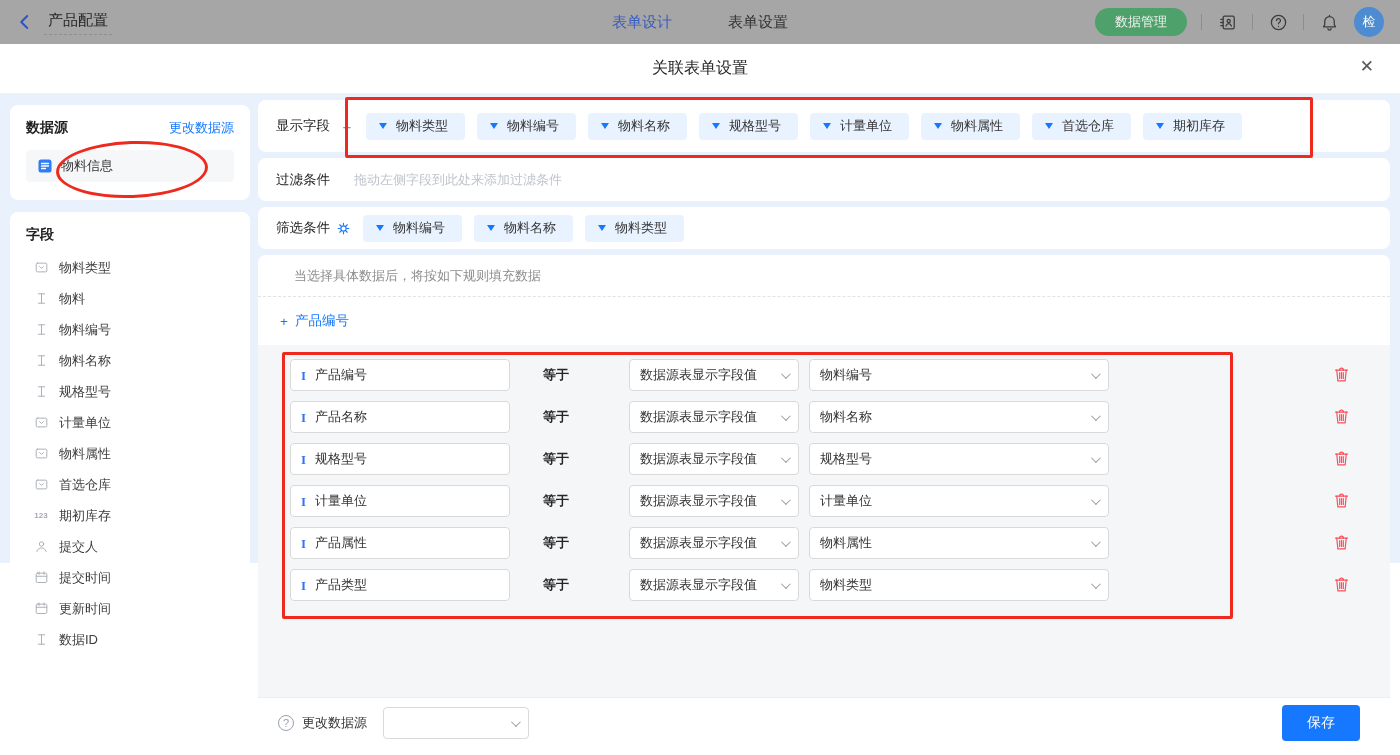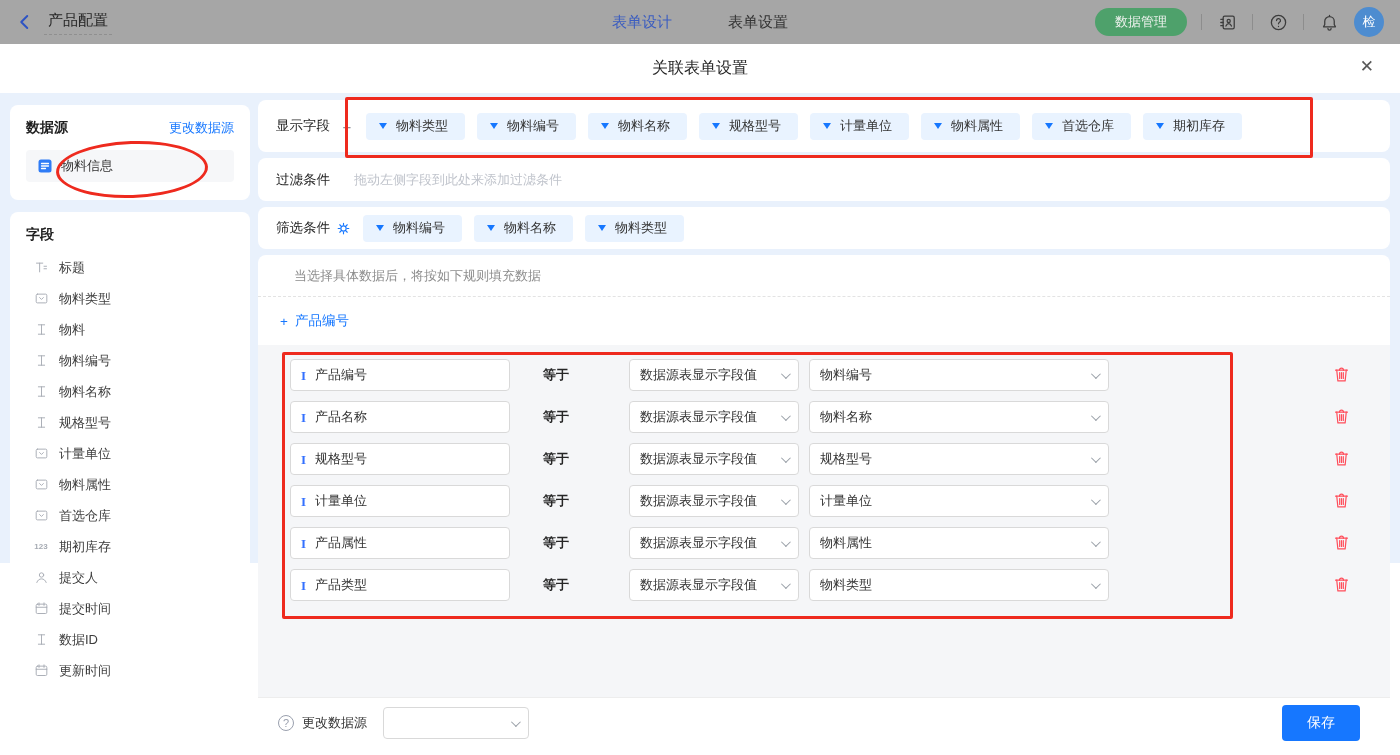--- a/index.html
+++ b/index.html
@@ -175,28 +175,20 @@
               <rect x="1.5" y="1.5" width="13" height="13" rx="2.5" fill="#2f7cf6"></rect>
               <path d="M4.5 5.5h7M4.5 8h7M4.5 10.5h4" stroke="#fff" stroke-width="1.3" stroke-linecap="round"></path>
             </svg>
           <span>物料信息</span>
         </div>
       </div>
 
       <div class="card fields-card">
         <div class="fields-title">字段</div>
         <div>
-  <div class="field-item">
-    <span class="f-ico">
-                <svg viewBox="0 0 24 24">
-                  <path d="M4 5h10M9 5v14M16 10h4M16 14h4"></path>
-                </svg>
-              </span>
-    <span>标题</span>
-  </div>
 
   <div class="field-item">
     <span class="f-ico">
                 <svg viewBox="0 0 24 24">
                   <rect x="3.5" y="5" width="17" height="14" rx="2"></rect>
                   <polyline points="9,10.5 12,13.5 15,10.5"></polyline>
                 </svg>
               </span>
     <span>物料类型</span>
   </div>
@@ -290,34 +282,34 @@
                   <rect x="3.5" y="5" width="17" height="15" rx="2"></rect>
                   <path d="M8 3v4M16 3v4M3.5 10h17"></path>
                 </svg>
               </span>
     <span>提交时间</span>
   </div>
 
   <div class="field-item">
     <span class="f-ico">
                 <svg viewBox="0 0 24 24">
-                  <path d="M7 4.5h10M7 19.5h10M12 4.5v15"></path>
-                </svg>
-              </span>
-    <span>数据ID</span>
-  </div>
-
-  <div class="field-item">
-    <span class="f-ico">
-                <svg viewBox="0 0 24 24">
                   <rect x="3.5" y="5" width="17" height="15" rx="2"></rect>
                   <path d="M8 3v4M16 3v4M3.5 10h17"></path>
                 </svg>
               </span>
     <span>更新时间</span>
+  </div>
+
+  <div class="field-item">
+    <span class="f-ico">
+                <svg viewBox="0 0 24 24">
+                  <path d="M7 4.5h10M7 19.5h10M12 4.5v15"></path>
+                </svg>
+              </span>
+    <span>数据ID</span>
   </div>
 </div>
       </div>
     </div>
 
     <div class="main">
 
       <div class="card bar bar-display">
         <span class="bar-label">显示字段</span>
         <span class="plus-ico">+</span>

